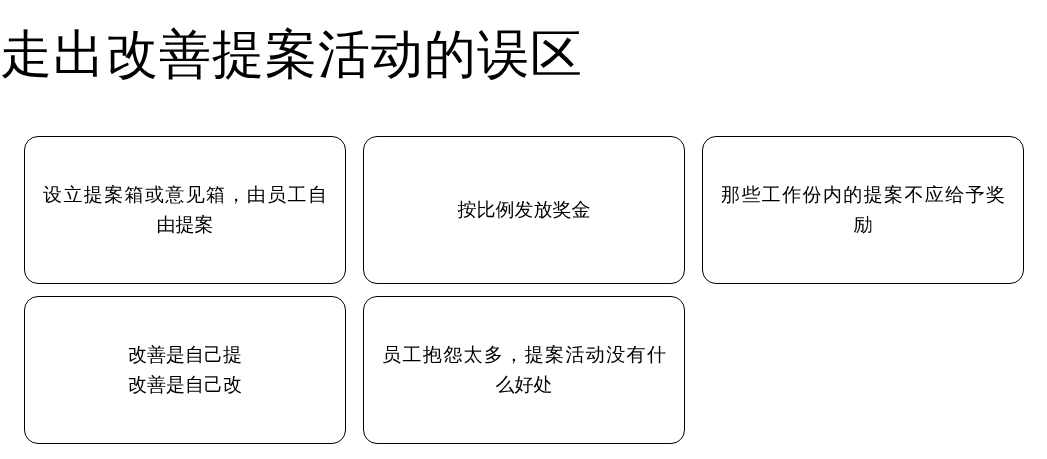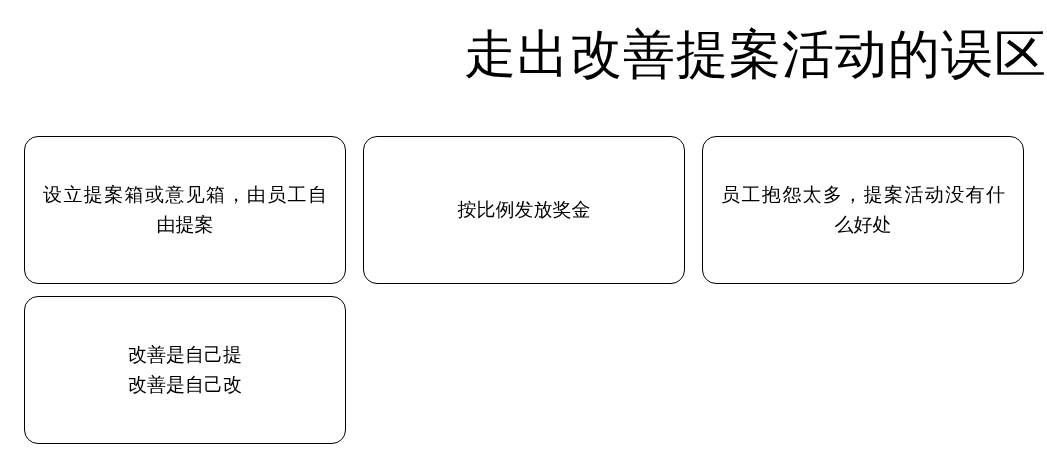--- a/index.html
+++ b/index.html
@@ -19,21 +19,21 @@
     width: 1047px;
     height: 459px;
     background: #ffffff;
     box-sizing: border-box;
   }
   .slide-title {
     position: absolute;
     top: 22px;
     left: 0;
     width: 1047px;
-    text-align: right;
+    text-align: left;
     font-family: "Liberation Sans", sans-serif;
     font-size: 52px;
     font-weight: 400;
     line-height: 64px;
     letter-spacing: 1px;
     color: #000000;
     white-space: nowrap;
   }
   .grid {
     position: absolute;
@@ -80,24 +80,27 @@
 
     <div class="card">
       <div class="card-text justified">设立提案箱或意见箱，由员工自由提案</div>
     </div>
 
     <div class="card">
       <div class="card-text">按比例发放奖金</div>
     </div>
 
 
-
     <div class="card">
-      <div class="card-text justified">员工抱怨太多，提案活动没有什么好处</div>
+      <div class="card-text justified">那些工作份内的提案不应给予奖励</div>
     </div>
 
     <div class="card">
       <div class="card-text">改善是自己提
 改善是自己改</div>
     </div>
 
+    <div class="card">
+      <div class="card-text justified">员工抱怨太多，提案活动没有什么好处</div>
+    </div>
+
   </div>
 </div>
 
 </body></html>

